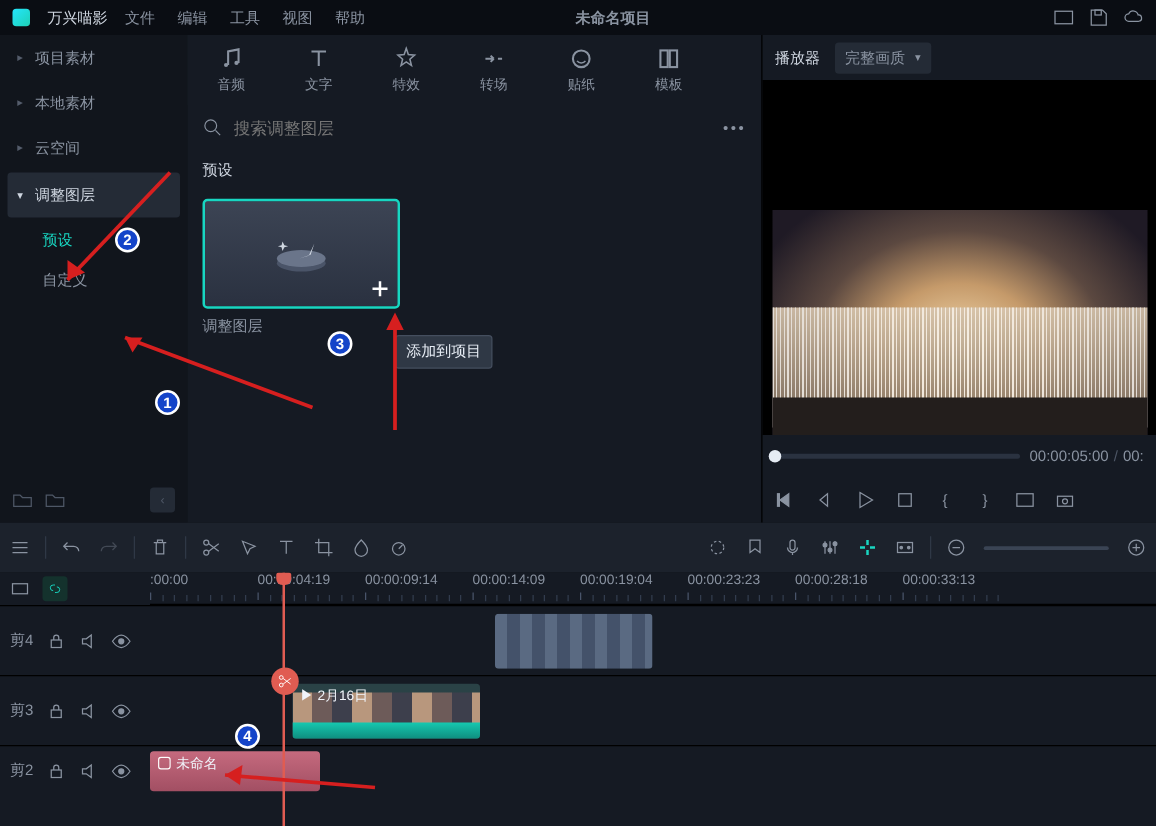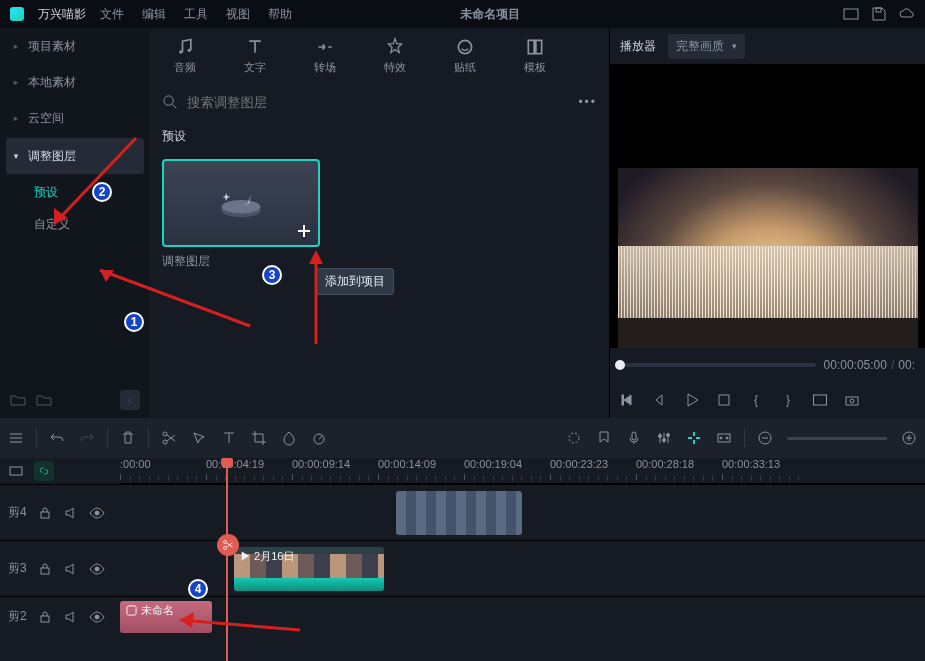--- a/index.html
+++ b/index.html
@@ -206,32 +206,32 @@
         <span class="icobig">
             <svg viewBox="0 0 24 24" width="20" height="20">
               <path d="M5 5h14M12 5v14" stroke="currentColor" stroke-width="2"></path>
             </svg>
           </span>
         <span class="lbl">文字</span>
       </div>
       <div class="toptab">
         <span class="icobig">
             <svg viewBox="0 0 24 24" width="20" height="20">
-              <path d="M4 12h8m0 0l-3-3m3 3l-3 3M20 12h-4" stroke="currentColor" stroke-width="2" fill="none"></path>
+              <path d="M12 2l2 6 6 .5-4.5 4 1.5 6-5-3.5L7 18.5 8.5 12.5 4 8.5l6-.5z" fill="none" stroke="currentColor" stroke-width="1.5"></path>
             </svg>
           </span>
-        <span class="lbl">转场</span>
+        <span class="lbl">特效</span>
       </div>
       <div class="toptab">
         <span class="icobig">
             <svg viewBox="0 0 24 24" width="20" height="20">
-              <path d="M12 2l2 6 6 .5-4.5 4 1.5 6-5-3.5L7 18.5 8.5 12.5 4 8.5l6-.5z" fill="none" stroke="currentColor" stroke-width="1.5"></path>
+              <path d="M4 12h8m0 0l-3-3m3 3l-3 3M20 12h-4" stroke="currentColor" stroke-width="2" fill="none"></path>
             </svg>
           </span>
-        <span class="lbl">特效</span>
+        <span class="lbl">转场</span>
       </div>
       <div class="toptab">
         <span class="icobig">
             <svg viewBox="0 0 24 24" width="20" height="20">
               <circle cx="12" cy="12" r="8" fill="none" stroke="currentColor" stroke-width="2"></circle>
               <path d="M8 14c1 1.5 2.5 2 4 2s3-.5 4-2" stroke="currentColor" stroke-width="1.5" fill="none"></path>
             </svg>
           </span>
         <span class="lbl">贴纸</span>
       </div>
@@ -615,21 +615,21 @@
           </div>
       </div>
       <div class="lane">
         <div class="clip vid2" style="left:114px;width:150px;">
           <div class="th"></div>
             <div class="aud"></div>
           <span class="lbl">▶ 2月16日</span>
         </div>
       </div>
       <div class="lane small">
-        <div class="clip adj" style="left:0;width:92px;">
+        <div class="clip adj" style="left:0;width:136px;">
           <span class="lbl">
               <svg viewBox="0 0 12 12" width="11" height="11" style="vertical-align:-1px">
                 <rect x="1" y="1" width="10" height="10" rx="2" fill="none" stroke="#fff"></rect>
               </svg> 
               <span>未命名</span>
             </span>
         </div>
       </div>
     </div>
     <div class="playhead"></div>

